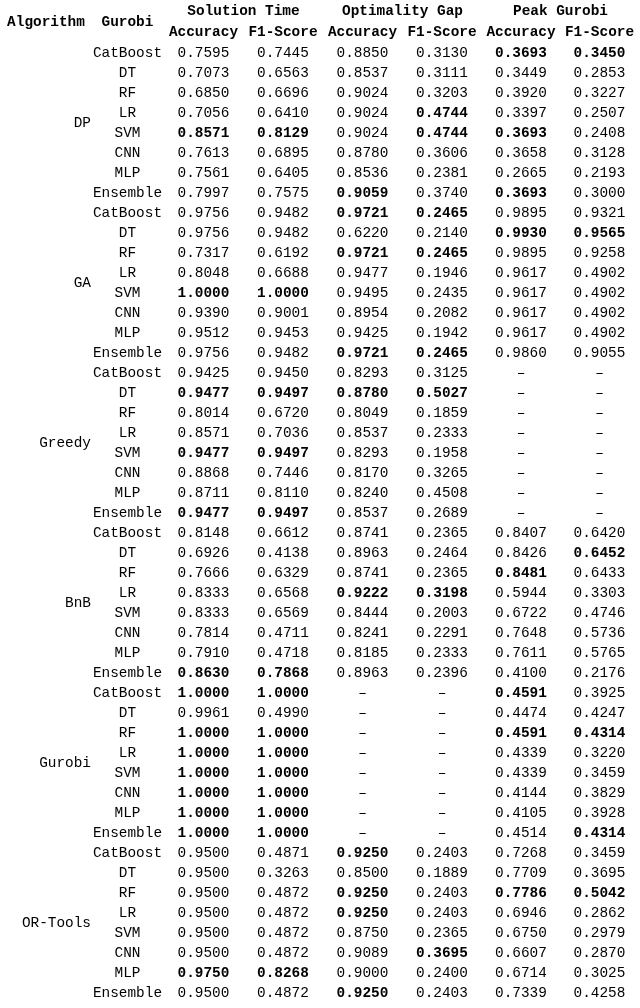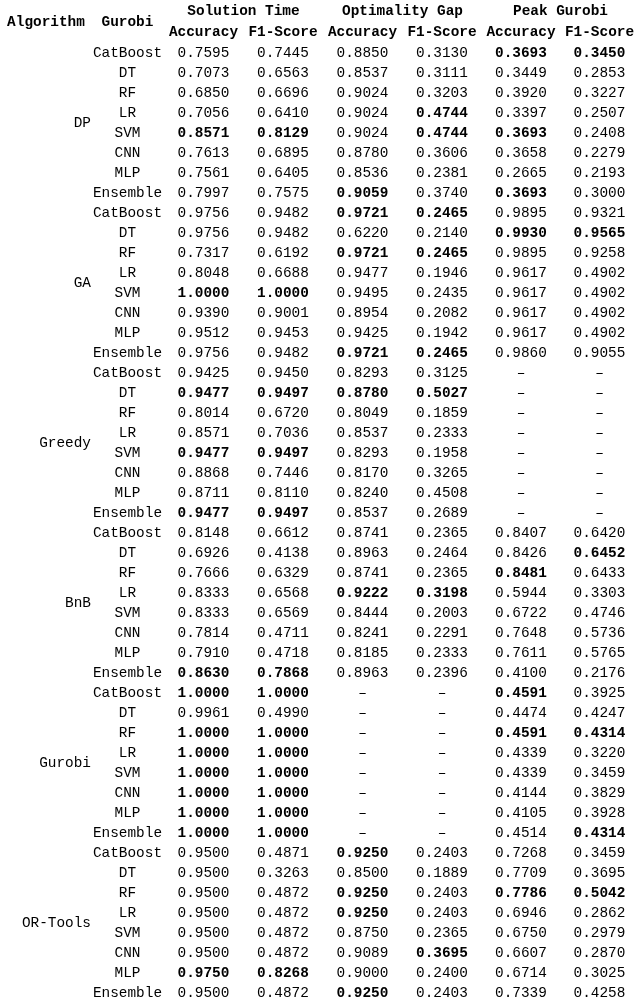--- a/index.html
+++ b/index.html
@@ -157,21 +157,21 @@
         <td class="num b">0.3693</td>
         <td class="num">0.2408</td>
       </tr>
       <tr>
         <td class="model vr-thick ">CNN</td>
         <td class="num">0.7613</td>
         <td class="num vr-thick">0.6895</td>
         <td class="num">0.8780</td>
         <td class="num vr-thick">0.3606</td>
         <td class="num">0.3658</td>
-        <td class="num">0.2279</td>
+        <td class="num">0.3128</td>
       </tr>
       <tr>
         <td class="model vr-thick ">MLP</td>
         <td class="num">0.7561</td>
         <td class="num vr-thick">0.6405</td>
         <td class="num">0.8536</td>
         <td class="num vr-thick">0.2381</td>
         <td class="num">0.2665</td>
         <td class="num">0.2193</td>
       </tr>

